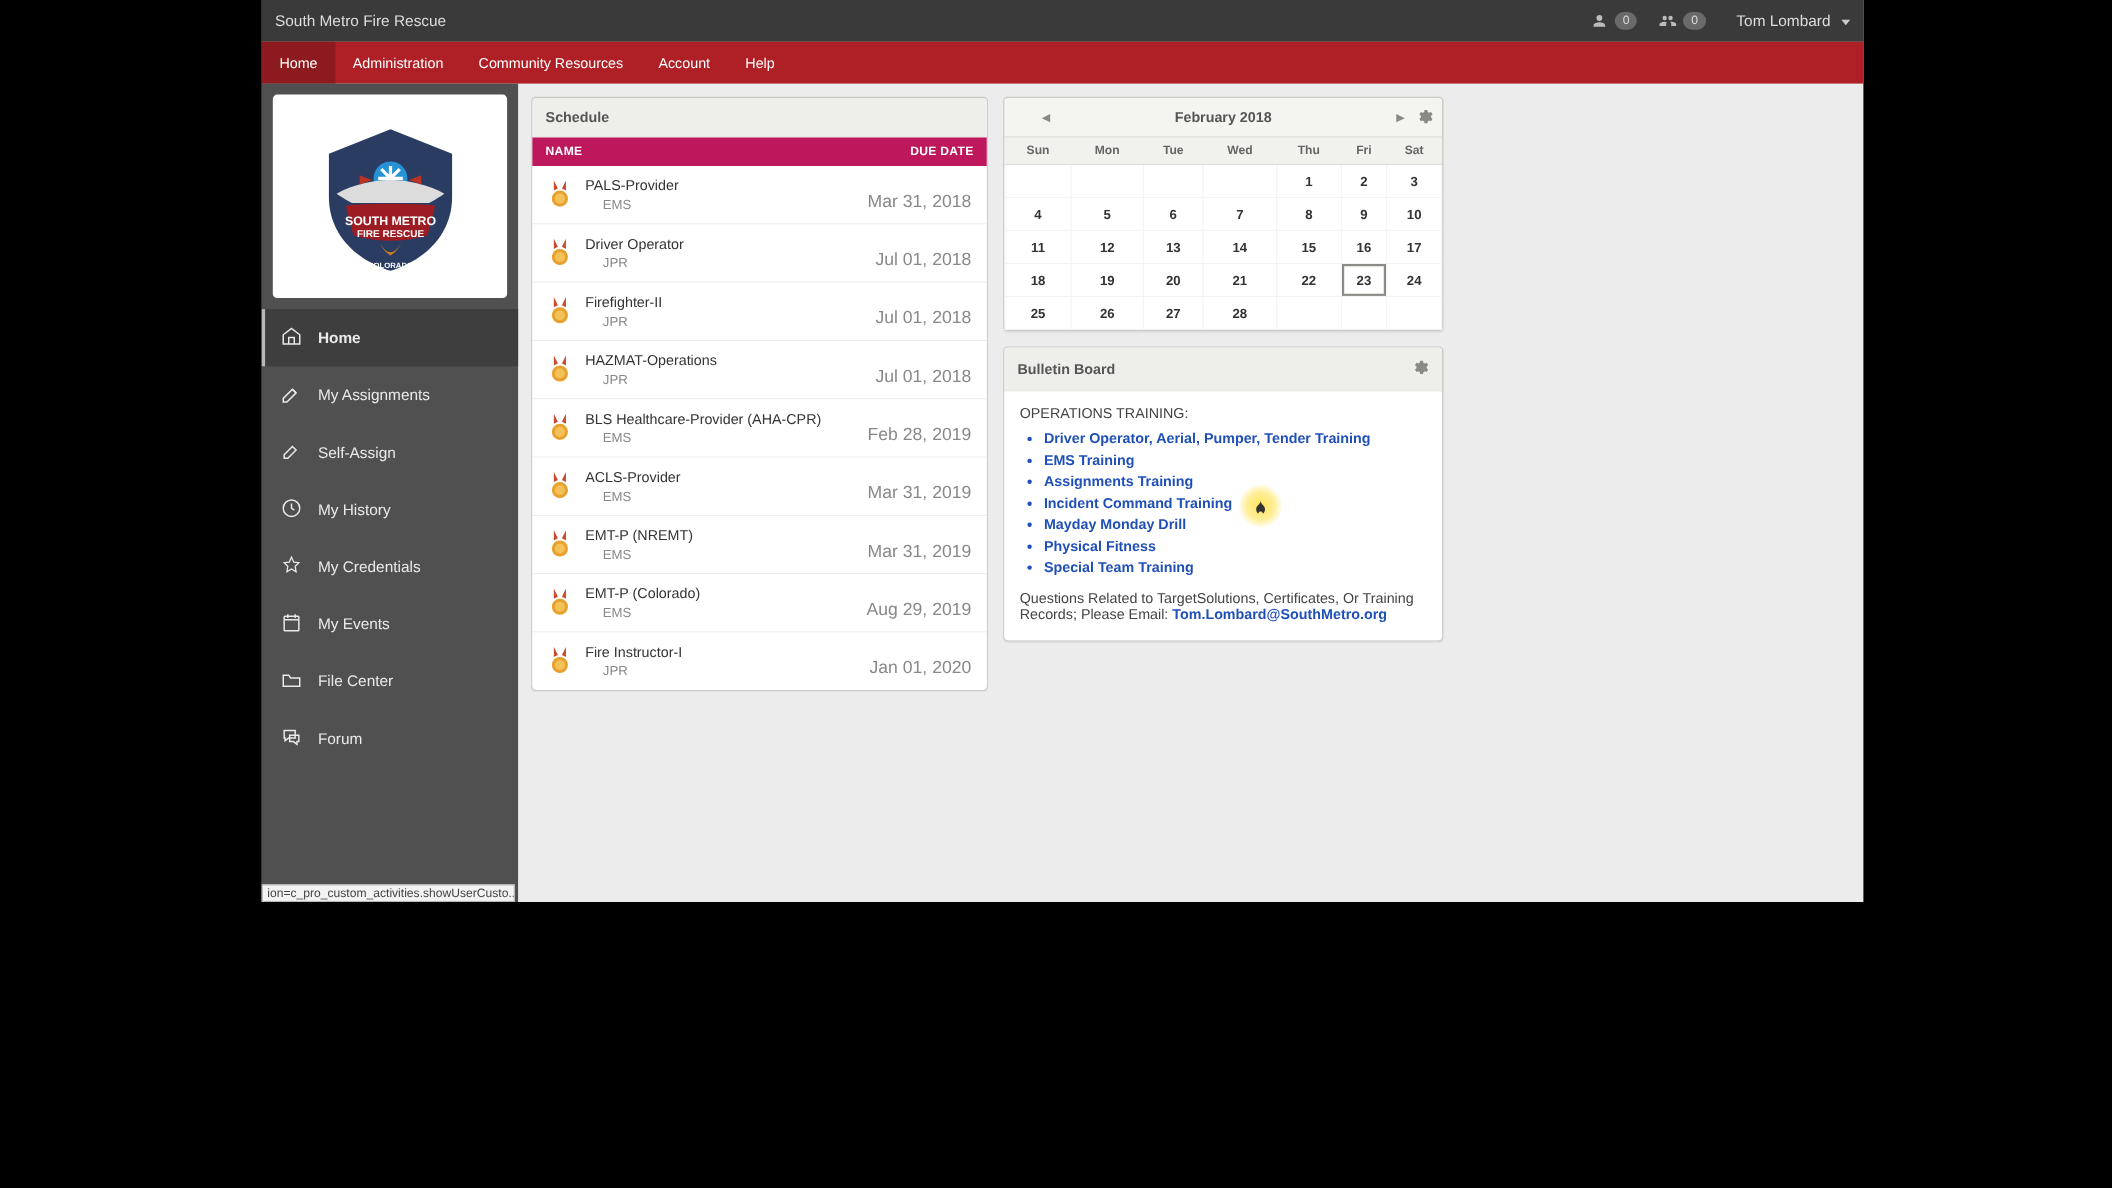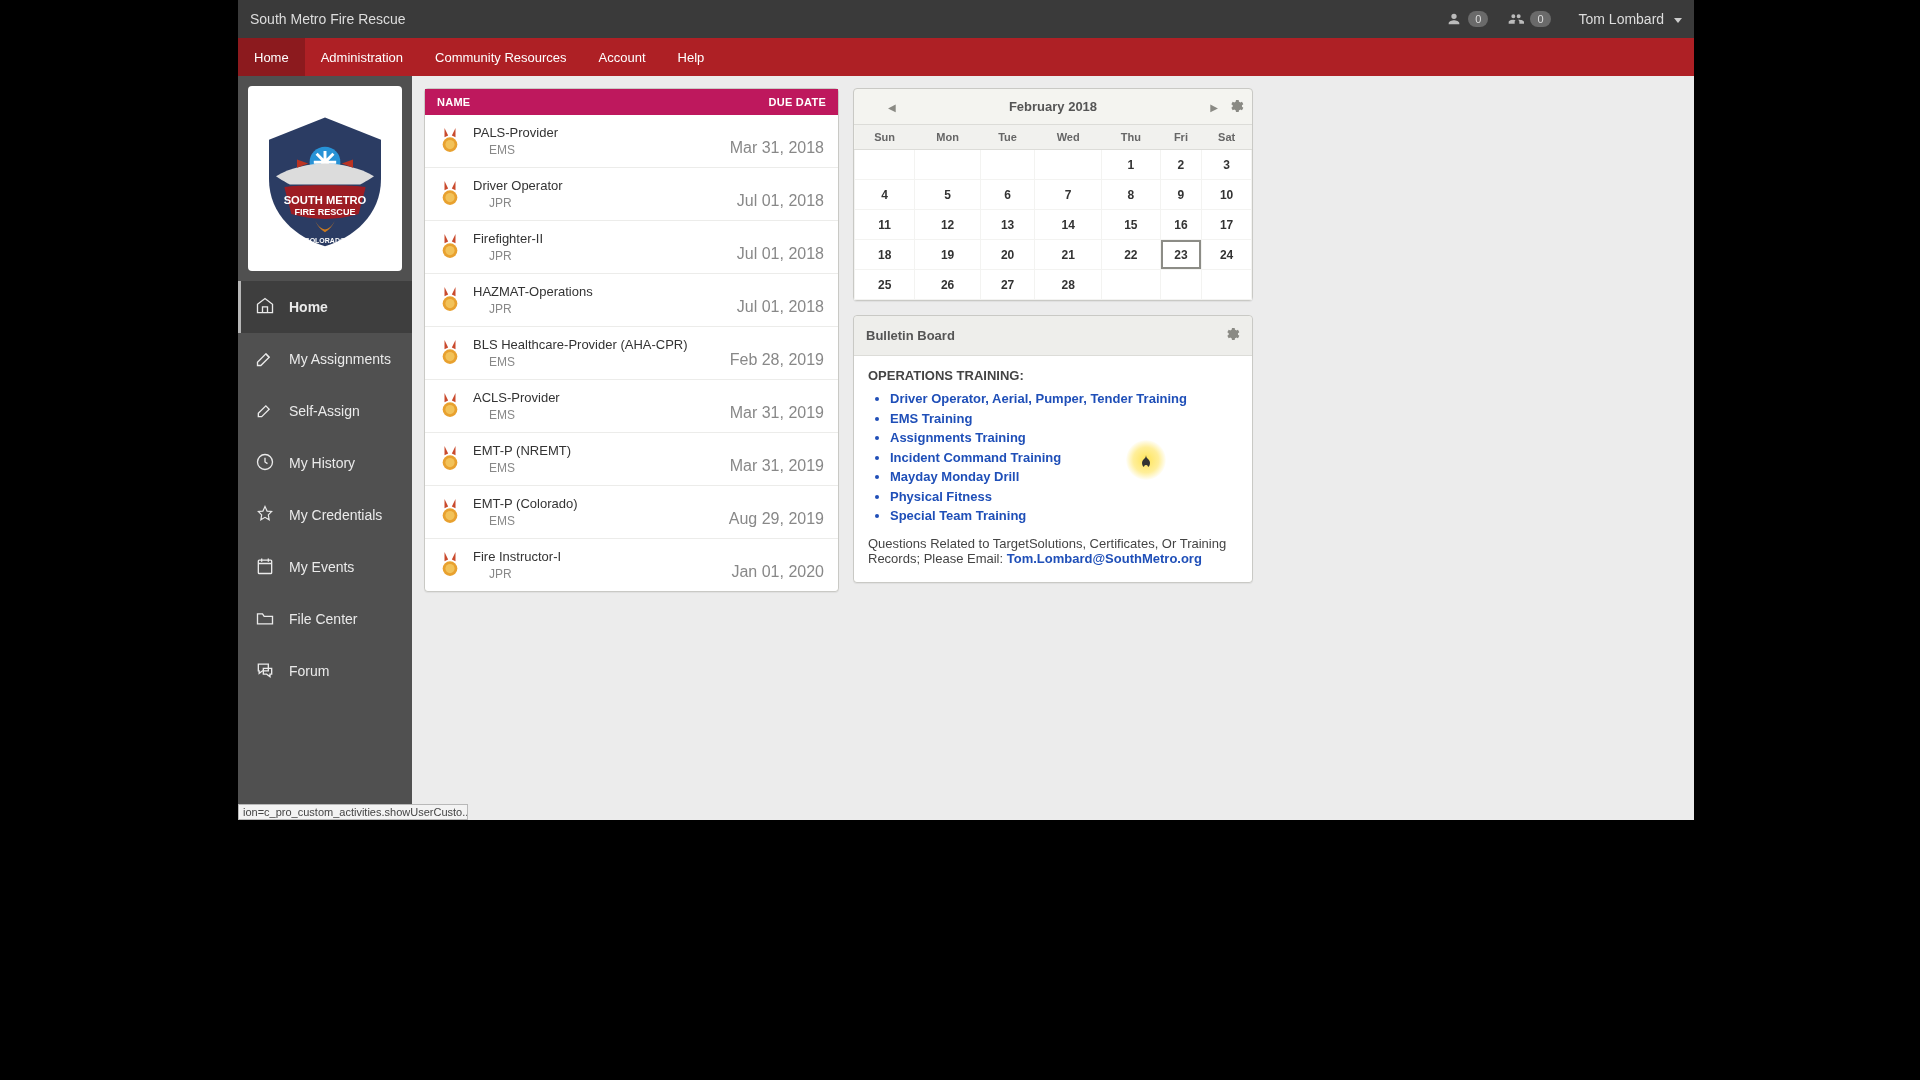--- a/index.html
+++ b/index.html
@@ -73,21 +73,21 @@
   align-items: center;
   cursor: pointer;
 }
 .navbar .tab.active { background: #8c1a1e; }
 
 .main {
   display: flex;
   height: calc(100% - 76px);
 }
 .sidebar {
-  width: 174px;
+  width: 233px;
   background: #505050;
   color: #eee;
 }
 .logo-wrap {
   padding: 10px;
 }
 .logo-card {
   background: #fff;
   border-radius: 4px;
   height: 185px;
@@ -223,21 +223,21 @@
 }
 
 .bulletin .bpanel-body {
   padding: 12px 14px 16px;
   font-size: 13px;
   color: #444;
   background: #fff;
   border-radius: 0 0 4px 4px;
 }
 .bheading {
-  font-weight: 700;
+  font-weight: 400;
   color: #444;
   margin-bottom: 6px;
 }
 .bulletin ul {
   padding-left: 22px;
   margin-bottom: 10px;
 }
 .bulletin li {
   color: #1f4fb8;
   font-weight: 600;
@@ -390,20 +390,23 @@
                 <path d="M10 10h10v7h-2v3l-4-3h-4z" stroke-width="1.6"></path>
               </svg></span>
             <span>Forum</span>
           </div>
         </div>
     </div>
 
     <div class="content">
       <div class="col-left">
         <div class="panel">
+          <div class="panel-head">
+            <span>Schedule</span>
+          </div>
           <div class="sched-header">
             <span class="colname">NAME</span>
             <span class="coldue">DUE DATE</span>
           </div>
           <div id="sched-list">
               <div class="sched-item">
                 <span><svg class="medal" viewBox="0 0 24 30">
                     <path d="M6 2l4 8-4 2zM18 2l-4 8 4 2z" fill="#c94a2d"></path>
                     <circle cx="12" cy="20" r="8" fill="#e8a12f"></circle>
                     <circle cx="12" cy="20" r="5" fill="#f2c259"></circle>

